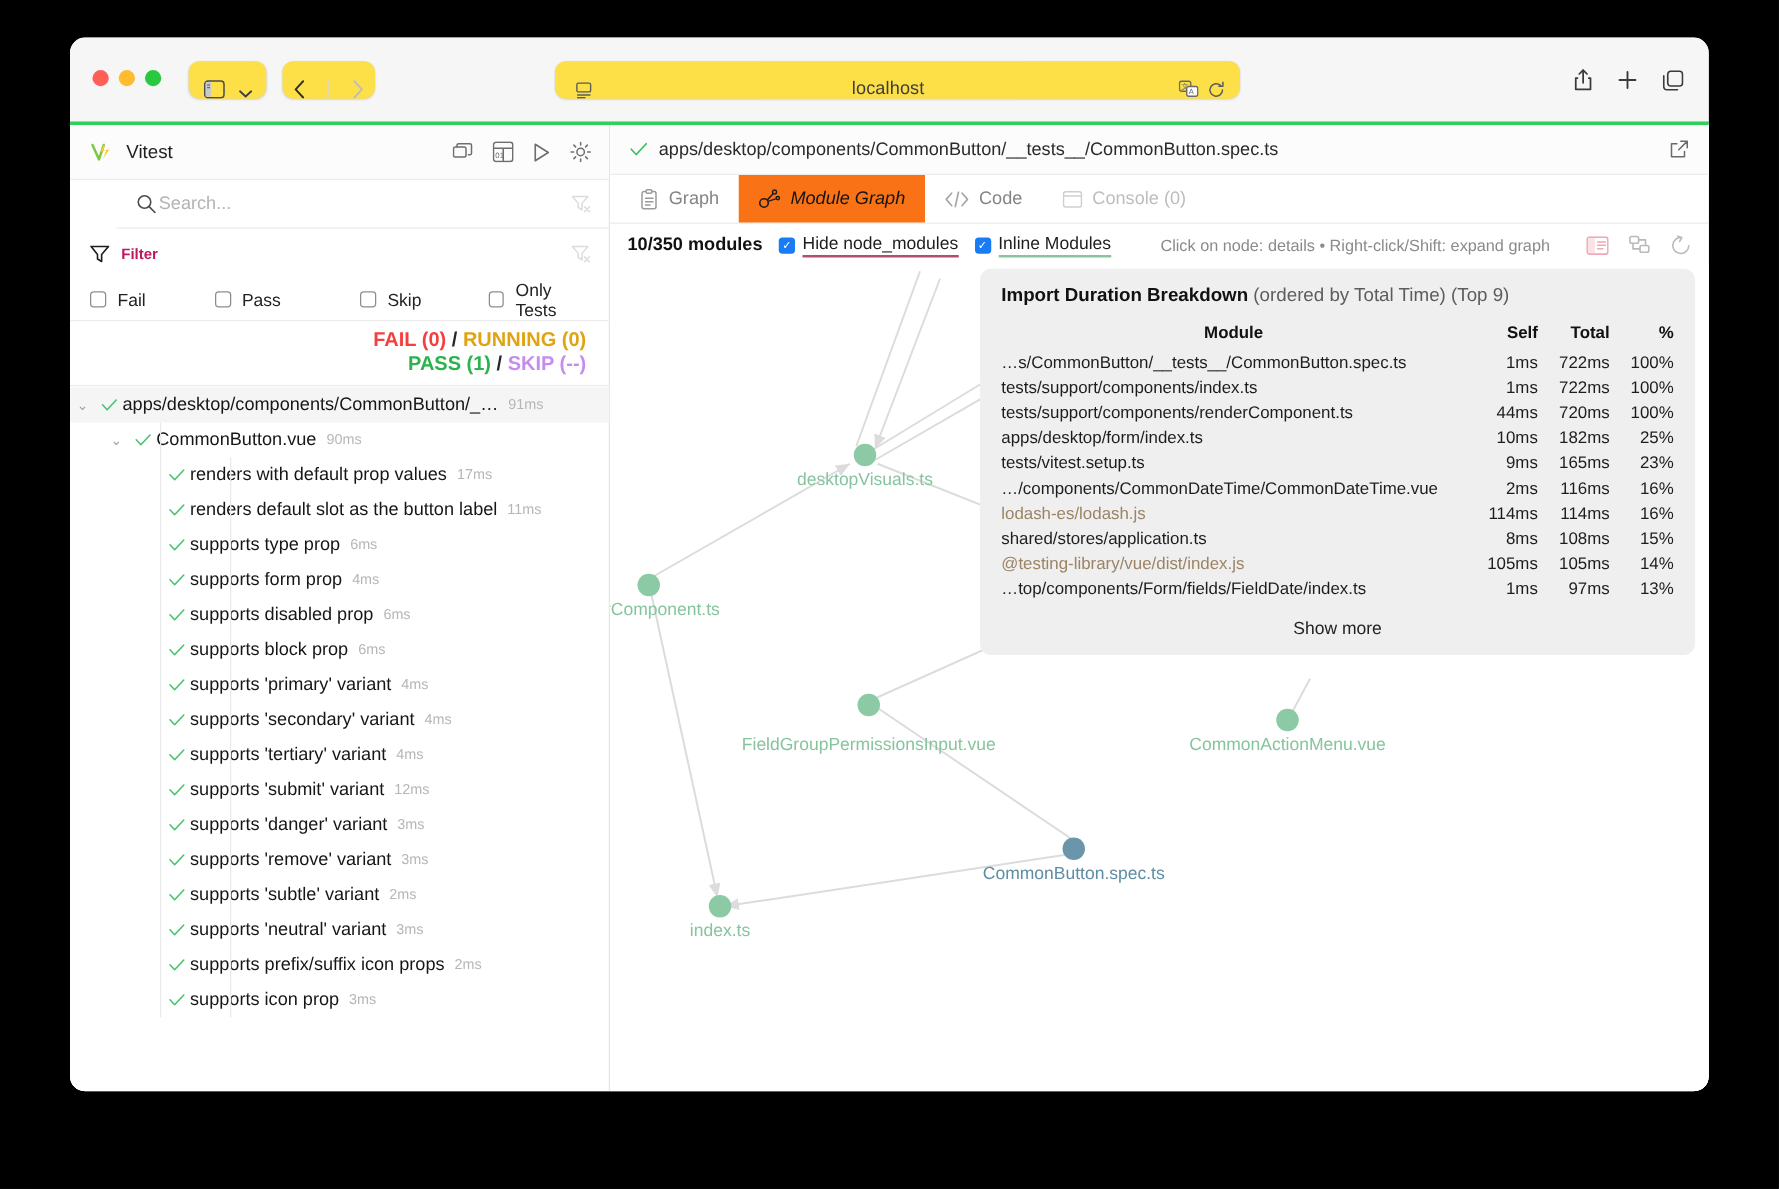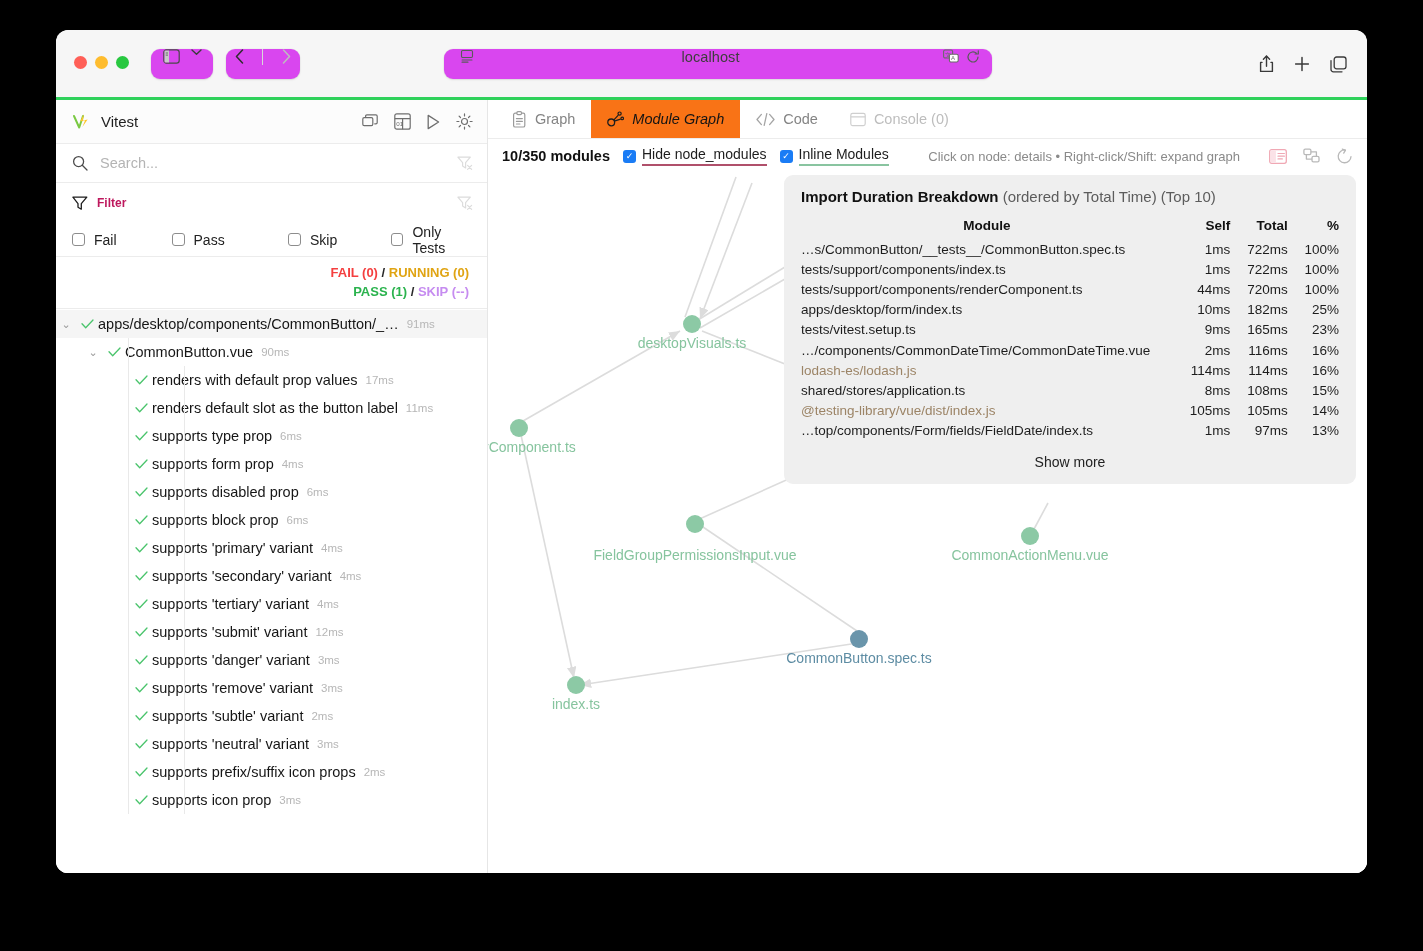--- a/index.html
+++ b/index.html
@@ -38,24 +38,24 @@
     left: 18px; top: 26px;
     display: flex; gap: 8px; align-items: center;
   }
   .tl { width: 13px; height: 13px; border-radius: 50%; }
   .tl.red    { background: #ff5f57; }
   .tl.yellow { background: #febc2e; }
   .tl.green  { background: #28c840; }
 
   .chrome-pill {
     position: absolute;
-    background: #d946ef;
+    background: #fde047;
     border-radius: 9px;
     height: 30px;
-    display: flex; align-items: flex-start;
+    display: flex; align-items: flex-end;
     box-shadow: 0 1px 2px rgba(0,0,0,0.10), 0 0 0 0.5px rgba(0,0,0,0.045);
   }
   .pill-sidebar { left: 95px; top: 19px; width: 62px; justify-content: space-around; padding: 0 6px; }
   .pill-nav     { left: 170px; top: 19px; width: 74px; justify-content: space-around; }
   .pill-addr    { left: 388px; top: 19px; width: 548px; padding: 0 12px; }
   .nav-sep { width: 1px; height: 16px; background: #d8d8d8; }
 
   .addr-left { width: 22px; display: flex; align-items: center; justify-content: center; }
   .addr-title {
     flex: 1; text-align: center;
@@ -99,23 +99,24 @@
   .brand {
     display: flex; align-items: center; gap: 10px;
     font-size: 15px; color: #1f1f1f;
   }
   .sb-header-actions {
     margin-left: auto;
     display: flex; align-items: center; gap: 15px;
   }
   .sb-search {
     height: 39px;
-    display: flex; align-items: center; gap: 10px;
+    display: flex; align-items: center; 
     padding: 0 14px 0 16px;
     border-bottom: 1px solid #ececec;
+    margin-left: 37px;
   }
   .sb-search input {
     flex: 1; border: 0; outline: none;
     font-size: 14.5px; color: #303030;
     background: transparent;
     font-family: "Liberation Sans", sans-serif;
   }
   .sb-search input::placeholder { color: #b4b4b4; }
 
   .sb-filter {
@@ -143,21 +144,21 @@
     border-radius: 3px;
     background: #fff;
   }
 
   .summary {
     padding: 6px 18px 7px 0;
     text-align: right;
     border-bottom: 1px solid #ececec;
     line-height: 19px;
   }
-  .summary .line { font-size: 13px; font-weight: 700; }
+  .summary .line { font-size: 16px; font-weight: 700; }
   .s-fail { color: #f43f3f; }
   .s-run  { color: #e0a413; }
   .s-pass { color: #2bb34e; }
   .s-skip { color: #c68cf0; }
   .s-sep  { color: #262626; font-weight: 700; }
 
   .tree { flex: 1; overflow: hidden; padding-top: 1px; }
   .row {
     display: flex; align-items: center;
     height: 28px;
@@ -653,20 +654,35 @@
                   <path d="M1 4.8l3.7 4L12 1" fill="none" stroke="#4ac46c" stroke-width="1.3" stroke-linecap="round" stroke-linejoin="round"></path>
                 </svg></span>
               <span class="lbl">supports icon prop</span>
               <span class="dur">3ms</span>
             </div>
           </div>
       </div>
 
       <div class="main">
 
+        <div class="file-bar">
+          <span class="ic">
+            <svg width="14" height="11" viewBox="0 0 14 11">
+                <path d="M1 5.4l4 4.2L13 1" fill="none" stroke="#3cbf5e" stroke-width="1.4" stroke-linecap="round" stroke-linejoin="round"></path>
+              </svg>
+          </span>
+          <span class="fname">apps/desktop/components/CommonButton/__tests__/CommonButton.spec.ts</span>
+          <span class="grow"></span>
+          <span class="ic">
+            <svg width="15" height="15" viewBox="0 0 15 15">
+                <path d="M8.6 1h5.2v5.2M13.5 1.3L7 7.8" fill="none" stroke="#6a6a6a" stroke-width="1.2" stroke-linecap="round" stroke-linejoin="round"></path>
+                <path d="M11.6 9.2v4.2H1.2V2.9h4.3" fill="none" stroke="#6a6a6a" stroke-width="1.2" stroke-linecap="round" stroke-linejoin="round"></path>
+              </svg>
+          </span>
+        </div>
 
         <div class="tabs">
           <div class="tab">
             <span class="ic">
               <svg width="15" height="17" viewBox="0 0 15 17">
                   <rect x="1.6" y="2.2" width="11.2" height="13.8" rx="1.6" fill="none" stroke="#9a9a9a" stroke-width="1.2"></rect>
                   <rect x="4.9" y="0.7" width="4.6" height="2.9" rx="1" fill="#fff" stroke="#9a9a9a" stroke-width="1.2"></rect>
                   <path d="M4.4 7.6h6M4.4 10.4h6M4.4 13h3.6" stroke="#9a9a9a" stroke-width="1.1" stroke-linecap="round"></path>
                 </svg>
             </span>
@@ -773,21 +789,21 @@
               <div style="position: absolute; width: 18px; height: 18px; border-radius: 50%; background: rgb(140, 201, 165); left: 533px; top: 354px;"></div>
               <div class="node-label" style="left: 542px; top: 374px;">CommonActionMenu.vue</div>
               <div style="position: absolute; width: 18px; height: 18px; border-radius: 50%; background: rgb(106, 149, 171); left: 362px; top: 457px;"></div>
               <div class="node-label blue" style="left: 371px; top: 477px;">CommonButton.spec.ts</div>
               <div style="position: absolute; width: 18px; height: 18px; border-radius: 50%; background: rgb(140, 201, 165); left: 79px; top: 503px;"></div>
               <div class="node-label" style="left: 88px; top: 523px;">index.ts</div>
             </div>
 
           <div class="breakdown">
             <div class="bd-title">
-              <b>Import Duration Breakdown</b><span> (ordered by Total Time) (Top 10)</span>
+              <b>Import Duration Breakdown</b><span> (ordered by Total Time) (Top 9)</span>
             </div>
             <table class="bd-table">
               <thead>
                 <tr>
                   <th class="mod">Module</th>
                   <th>Self</th>
                   <th>Total</th>
                   <th>%</th>
                 </tr>
               </thead>

